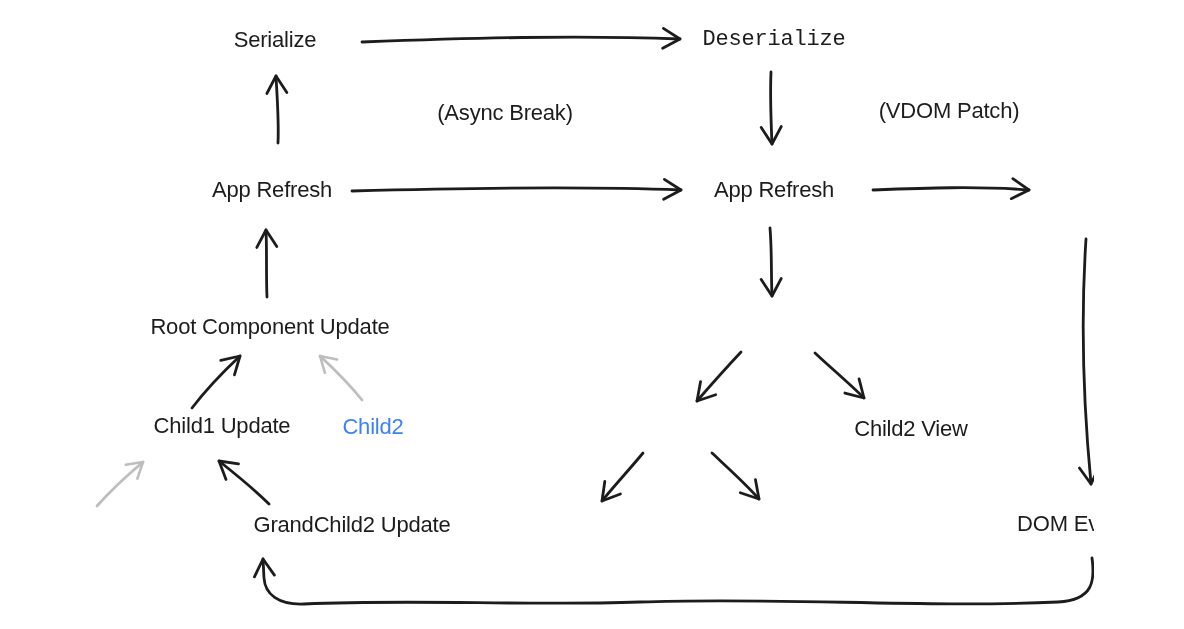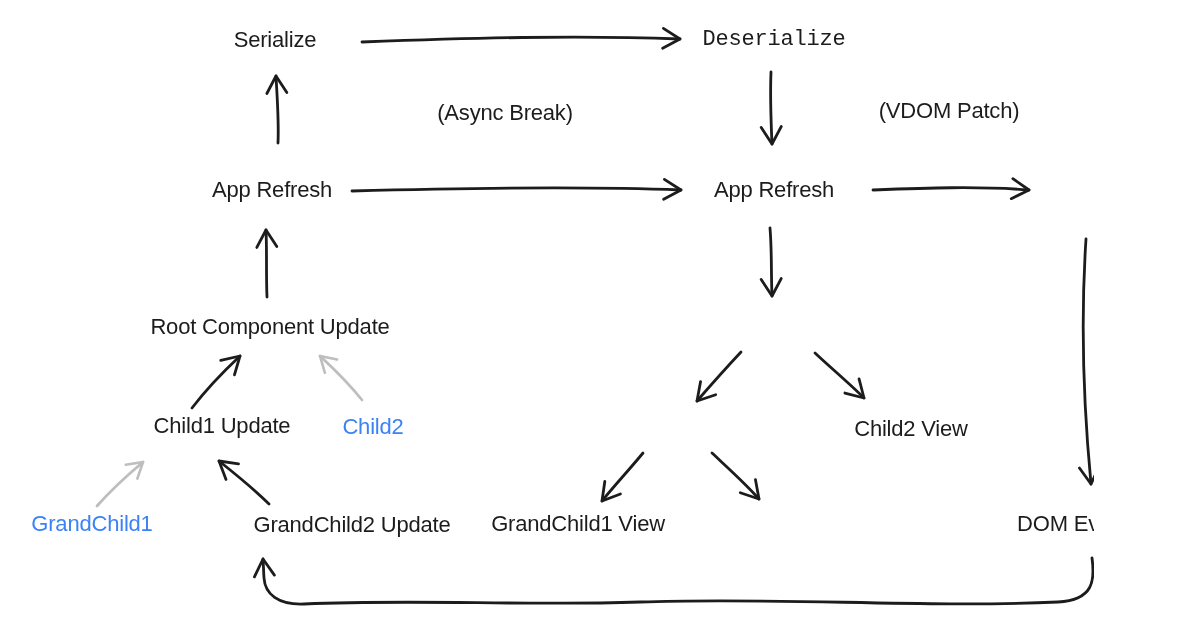--- a/index.html
+++ b/index.html
@@ -99,22 +99,20 @@
   <div class="lbl" style="left:270px; top:327px;">Root Component Update</div>
 
 
   <div class="lbl" style="left:222px; top:426px;">Child1 Update</div>
 
   <div class="lbl muted" style="left:373px; top:427px;">Child2</div>
 
 
   <div class="lbl" style="left:894px; top:429px;margin-left:17px;">Child2 View</div>
 
-  <div class="lbl muted" style="left:92px; top:524px;">GrandChild1</div>
 
   <div class="lbl" style="left:308px; top:525px;margin-left:44px;">GrandChild2 Update</div>
 
-  <div class="lbl" style="left:578px; top:524px;">GrandChild1 View</div>
 
 
   <div class="lbl" style="left:1073px; top:524px;">DOM Event</div>
 
 </div>
 
 </body></html>

